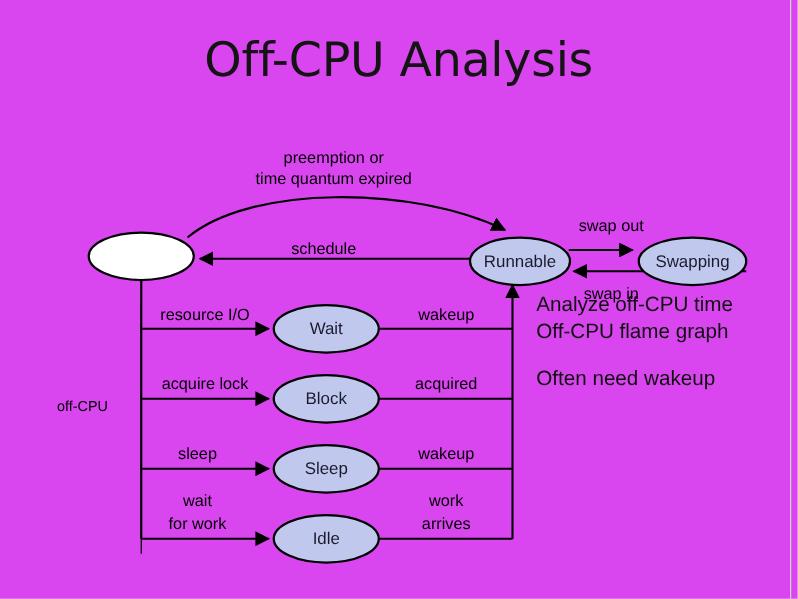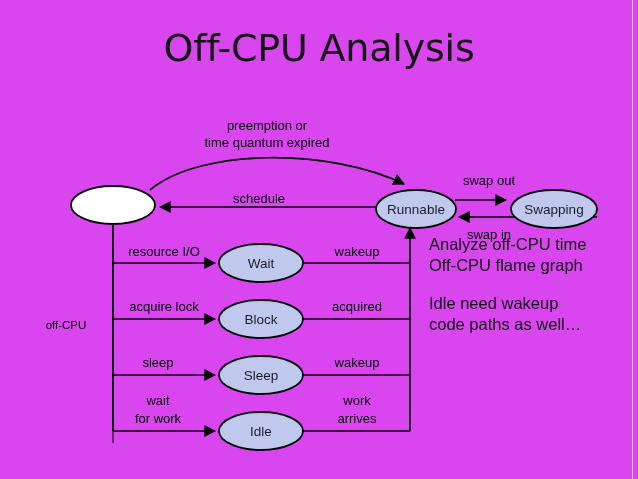--- a/index.html
+++ b/index.html
@@ -189,17 +189,16 @@
     <text class="edge-text" x="357" y="405">work</text>
     <text class="edge-text" x="357" y="423">arrives</text>
 
     <text class="side-label" x="66" y="329">off-CPU</text>
   </svg>
 
   <div id="notes">
     <p>Analyze off-CPU time</p>
     <p><b>Off-CPU flame graph</b></p>
     <div class="para-gap"></div>
-    <p><span>Idle need </span><b>wakeup</b></p>
-    <p>code paths as well…</p>
+    <p><span>Often need </span><b>wakeup</b></p>
   </div>
 
 </div>
 
 </body></html>

